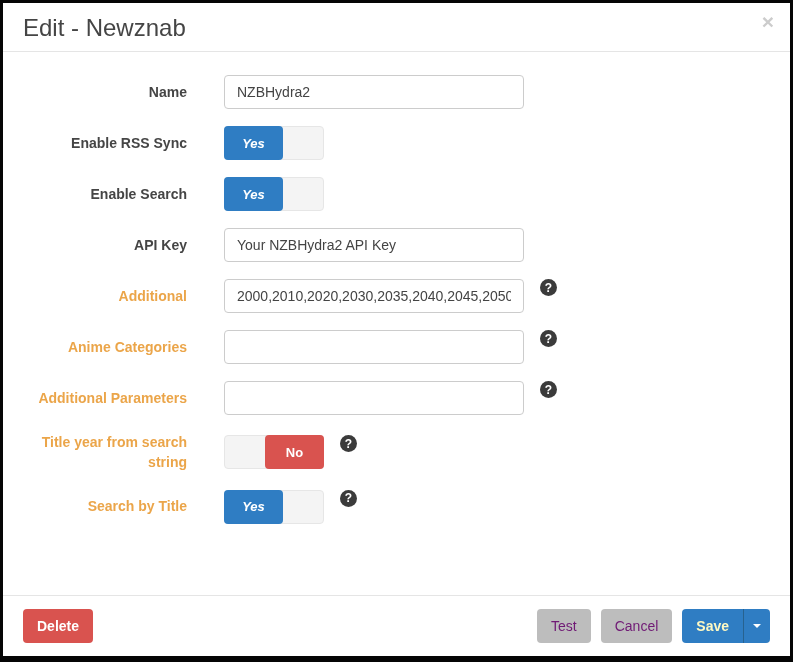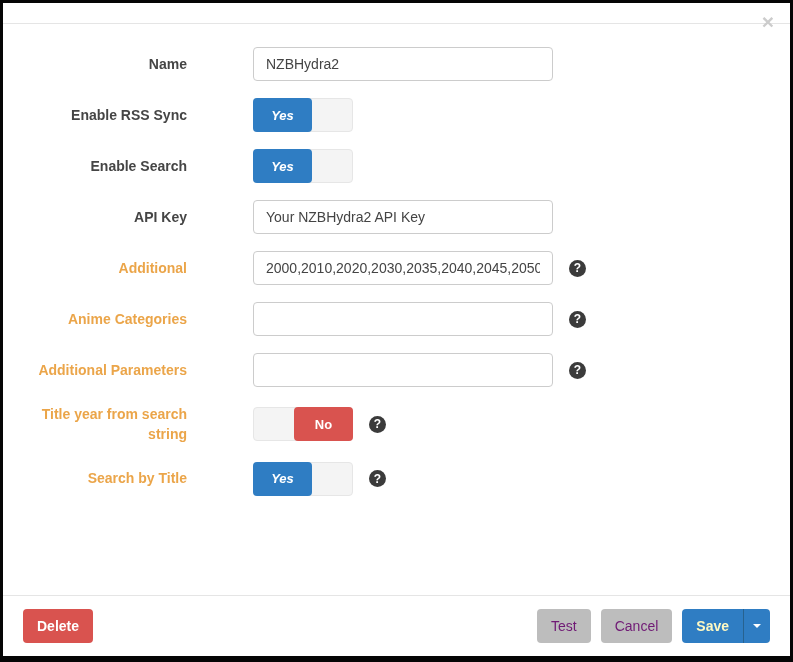--- a/index.html
+++ b/index.html
@@ -29,21 +29,21 @@
 
   
   .modal-body { flex:1 1 auto; padding:23px 29px 0; overflow:hidden; }
   .form-row { display:flex; align-items:center; margin-bottom:17px; }
   .form-label {
     width:155px; margin-right:37px;
     text-align:right;
     font-size:14px; font-weight:700; color:#454545; line-height:1.45;
   }
   .form-label.advanced { color:#eba549; }
-  .control-wrap { display:flex; align-items:center;margin-left:29px; }
+  .control-wrap { display:flex; align-items:flex-start; }
 
   input.text-input {
     width:300px; height:34px;
     border:1px solid #ccc; border-radius:4px;
     padding:6px 12px;
     font-size:14px; color:#444;
     font-family:"Liberation Sans", sans-serif;
     outline:none;
   }
 
@@ -106,20 +106,21 @@
     border-right:4px solid transparent;
     border-top:4px solid #fff;
   }
 </style>
 </head>
 <body>
 
 <div class="modal">
 
   <div class="modal-header">
+    <div class="modal-title">Edit - Newznab</div>
     <span class="close-x">×</span>
   </div>
 
   <div class="modal-body">
 
     <div class="form-row">
       <div class="form-label">Name</div>
       <div class="control-wrap">
         <input class="text-input" type="text" value="NZBHydra2" style="">
       </div>

